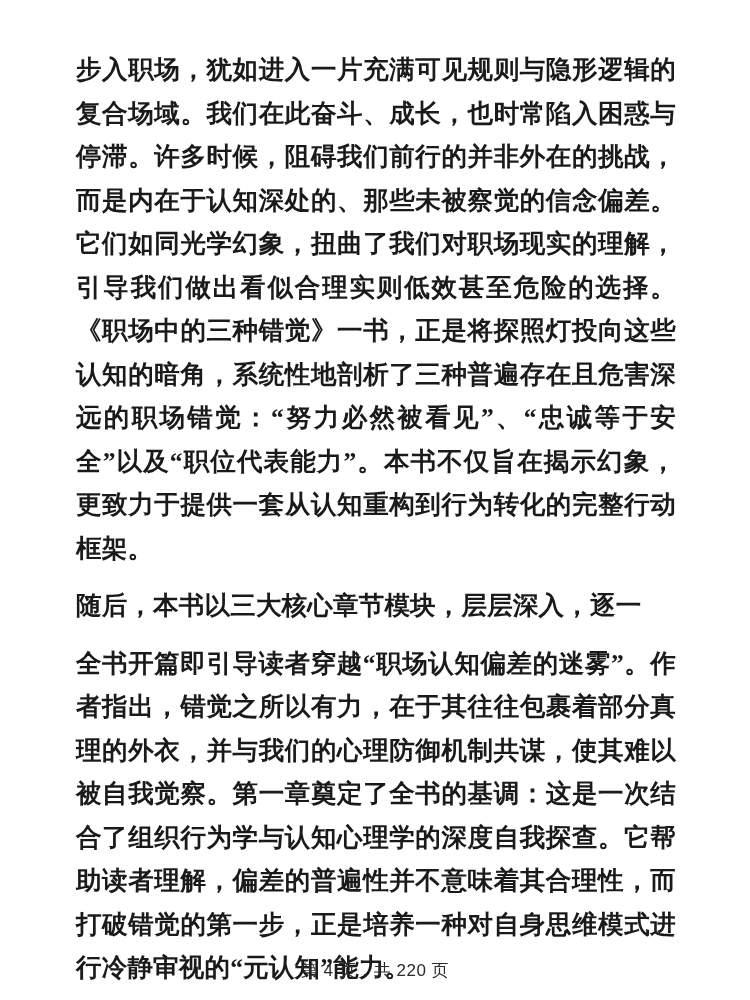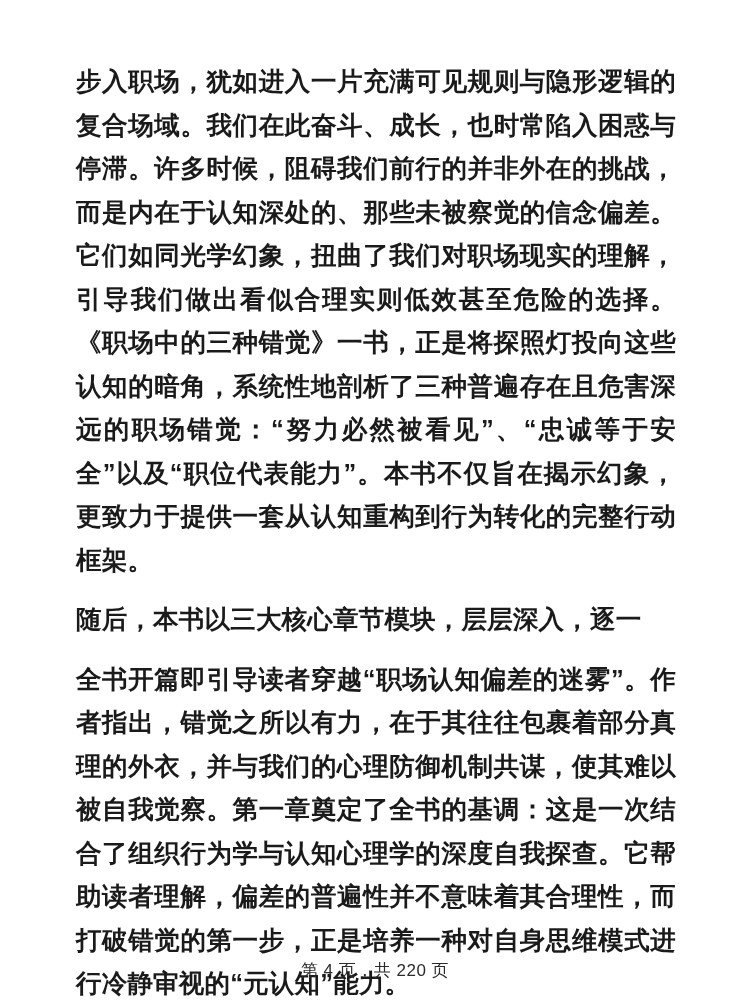--- a/index.html
+++ b/index.html
@@ -20,27 +20,27 @@
     box-sizing: border-box;
     background: #ffffff;
   }
   .content {
     position: absolute;
     left: 76px;
     top: 44px;
     width: 600px;
   }
   .para {
-    font-family: Liberation Sans, sans-serif;
+    font-family: Liberation Serif, serif;
     font-size: 25.5px;
     line-height: 43.5px;
     color: #1a1a1a;
     text-align: justify;
     text-justify: inter-character;
-    margin: 16px 0 14px 0;
+    margin: 4px 0 14px 0;
     font-weight: 600;
     letter-spacing: 0.2px;
   }
   .para:last-child {
     margin-bottom: 0;
   }
   .footer {
     position: absolute;
     left: 0;
     right: 0;

